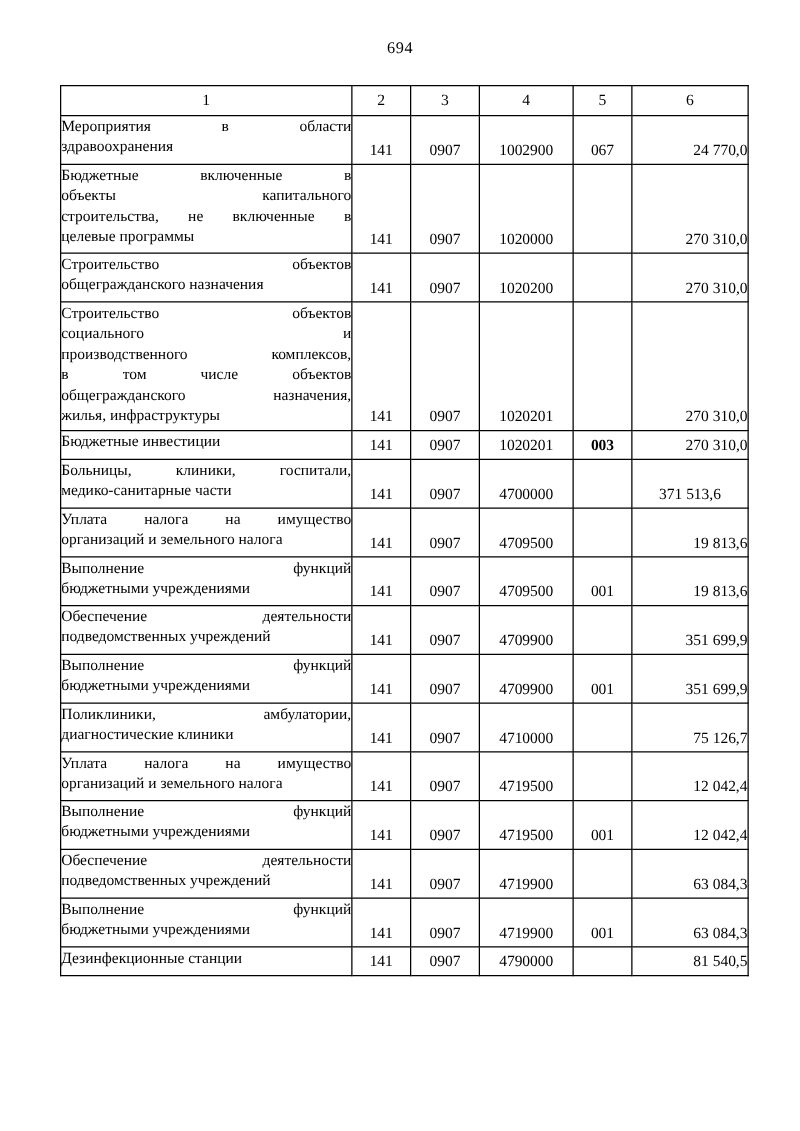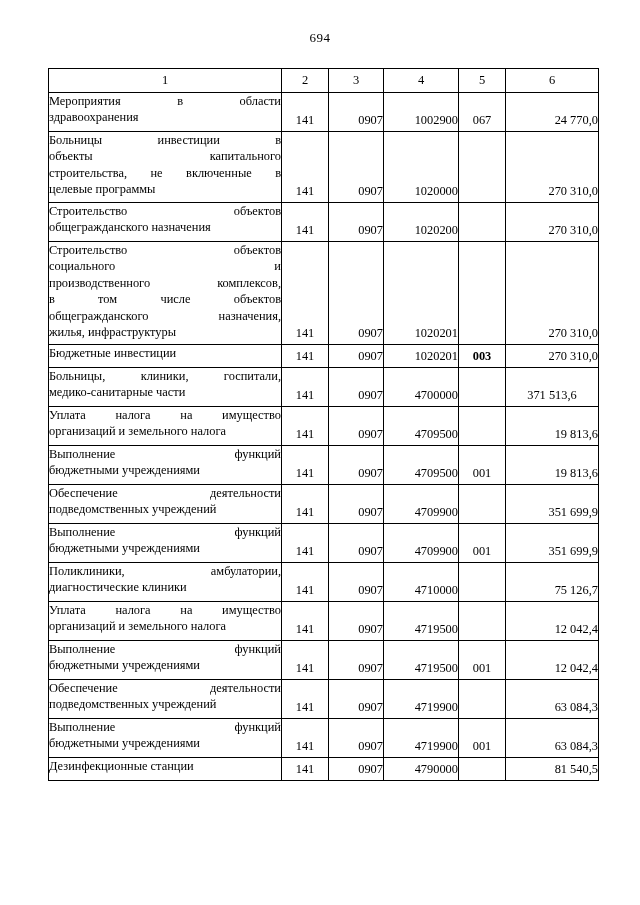--- a/index.html
+++ b/index.html
@@ -62,22 +62,22 @@
     text-align: justify;
     text-align-last: justify;
     line-height: 1.32;
     hyphens: none;
   }
   .c-name.single {
     text-align: left;
     text-align-last: left;
   }
   .c-num2 { width: 46px; text-align: center; }
-  .c-num3 { width: 54px; text-align: right; }
-  .c-num4 { width: 74px; text-align: right; }
+  .c-num3 { width: 54px; text-align: center; }
+  .c-num4 { width: 74px; text-align: center; }
   .c-num5 { width: 46px; text-align: center; }
   .c-num6 { width: 92px; text-align: right; padding-right: 10px; }
 
   tbody td.c-num2, tbody td.c-num3, tbody td.c-num4,
   tbody td.c-num5, tbody td.c-num6 {
     vertical-align: bottom;
     padding-bottom: 3px;
     font-size: 12.4px;
   }
   .row-pad td { padding-top: 4px; }
@@ -109,21 +109,21 @@
               <div style="text-align-last: left;">здравоохранения</div>
             </td>
             <td class="c-num2" style="padding-top: 20px;">141</td>
             <td class="c-num3" style="padding-top: 20px;">0907</td>
             <td class="c-num4" style="padding-top: 20px;">1002900</td>
             <td class="c-num5" style="padding-top: 20px;">067</td>
             <td class="c-num6 nowrap" style="padding-top: 20px;">24 770,0</td>
           </tr>
           <tr class="row-pad">
             <td class="c-name">
-              <div>Больницы инвестиции в</div>
+              <div>Бюджетные включенные в</div>
               <div>объекты капитального</div>
               <div>строительства, не включенные в</div>
               <div style="text-align-last: left;">целевые программы</div>
             </td>
             <td class="c-num2" style="padding-top: 52px;">141</td>
             <td class="c-num3" style="padding-top: 52px;">0907</td>
             <td class="c-num4" style="padding-top: 52px;">1020000</td>
             <td class="c-num5" style="padding-top: 52px;"></td>
             <td class="c-num6 nowrap" style="padding-top: 52px;">270 310,0</td>
           </tr>

